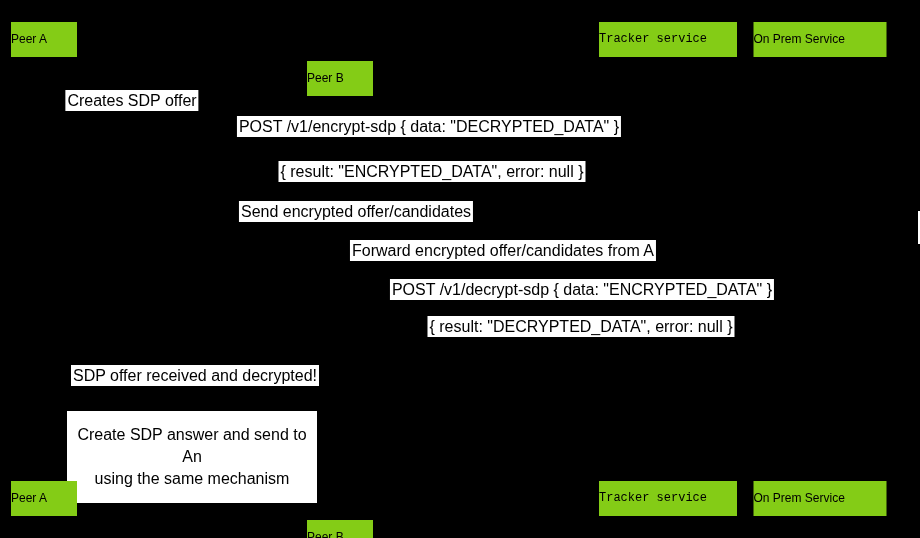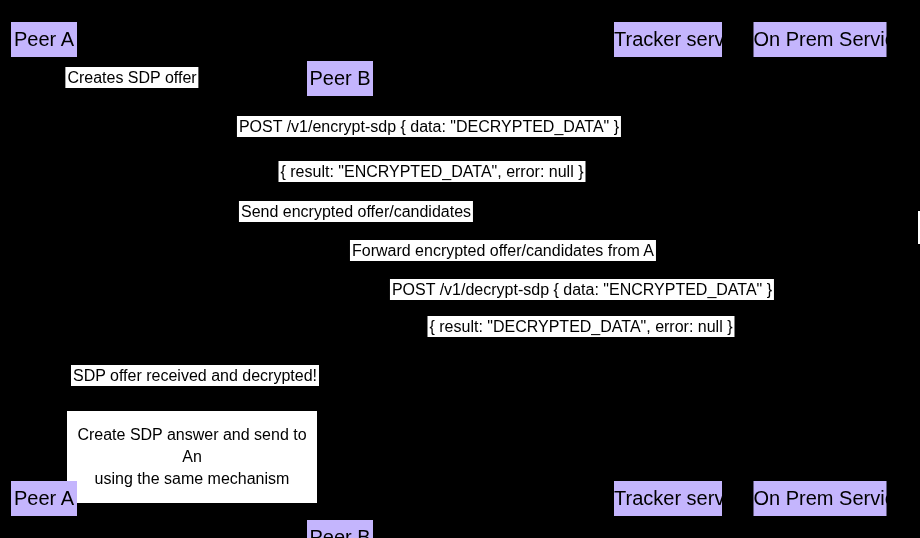--- a/index.html
+++ b/index.html
@@ -15,46 +15,45 @@
     position: relative;
     width: 920px;
     height: 538px;
     background: #000000;
   }
   
   .actor {
     position: absolute;
     height: 35px;
     line-height: 35px;
-    background: #c4b5fd;
+    background: #84cc16;
     color: #000000;
-    font-size: 20px;
-    text-align: center;
+    font-size: 12px;
     transform: translateX(-50%);
     white-space: nowrap;
   }
   .actor.row-top    { top: 22px; }
   .actor.row-bottom { top: 481px; }
   .actor.pos-a { left: 44px;  width: 66px;  }
   .actor.pos-b { left: 340px; width: 66px; margin-top: 39px;  }
-  .actor.pos-t { left: 668px; width: 108px; }
+  .actor.pos-t { left: 668px; width: 138px; font-family: Liberation Mono, monospace; }
   .actor.pos-o { left: 820px; width: 133px; }
   
   .msg {
     position: absolute;
     height: 21px;
     line-height: 21px;
     background: #ffffff;
     color: #000000;
     font-size: 16px;
     padding: 0 2px;
     white-space: nowrap;
     transform: translateX(-50%);
   }
-  .m1 { left: 132px; top: 67px;  }
+  .m1 { left: 132px; top: 90px;  }
   .m2 { left: 429px; top: 116px; text-align: center; }
   .m3 { left: 432px; top: 161px; }
   .m4 { left: 356px; top: 201px; }
   .m5 { left: 503px; top: 240px; }
   .m6 { left: 582px; top: 279px; }
   .m7 { left: 581px; top: 316px; }
   .m8 { left: 195px; top: 365px; }
   
   .note {
     position: absolute;

